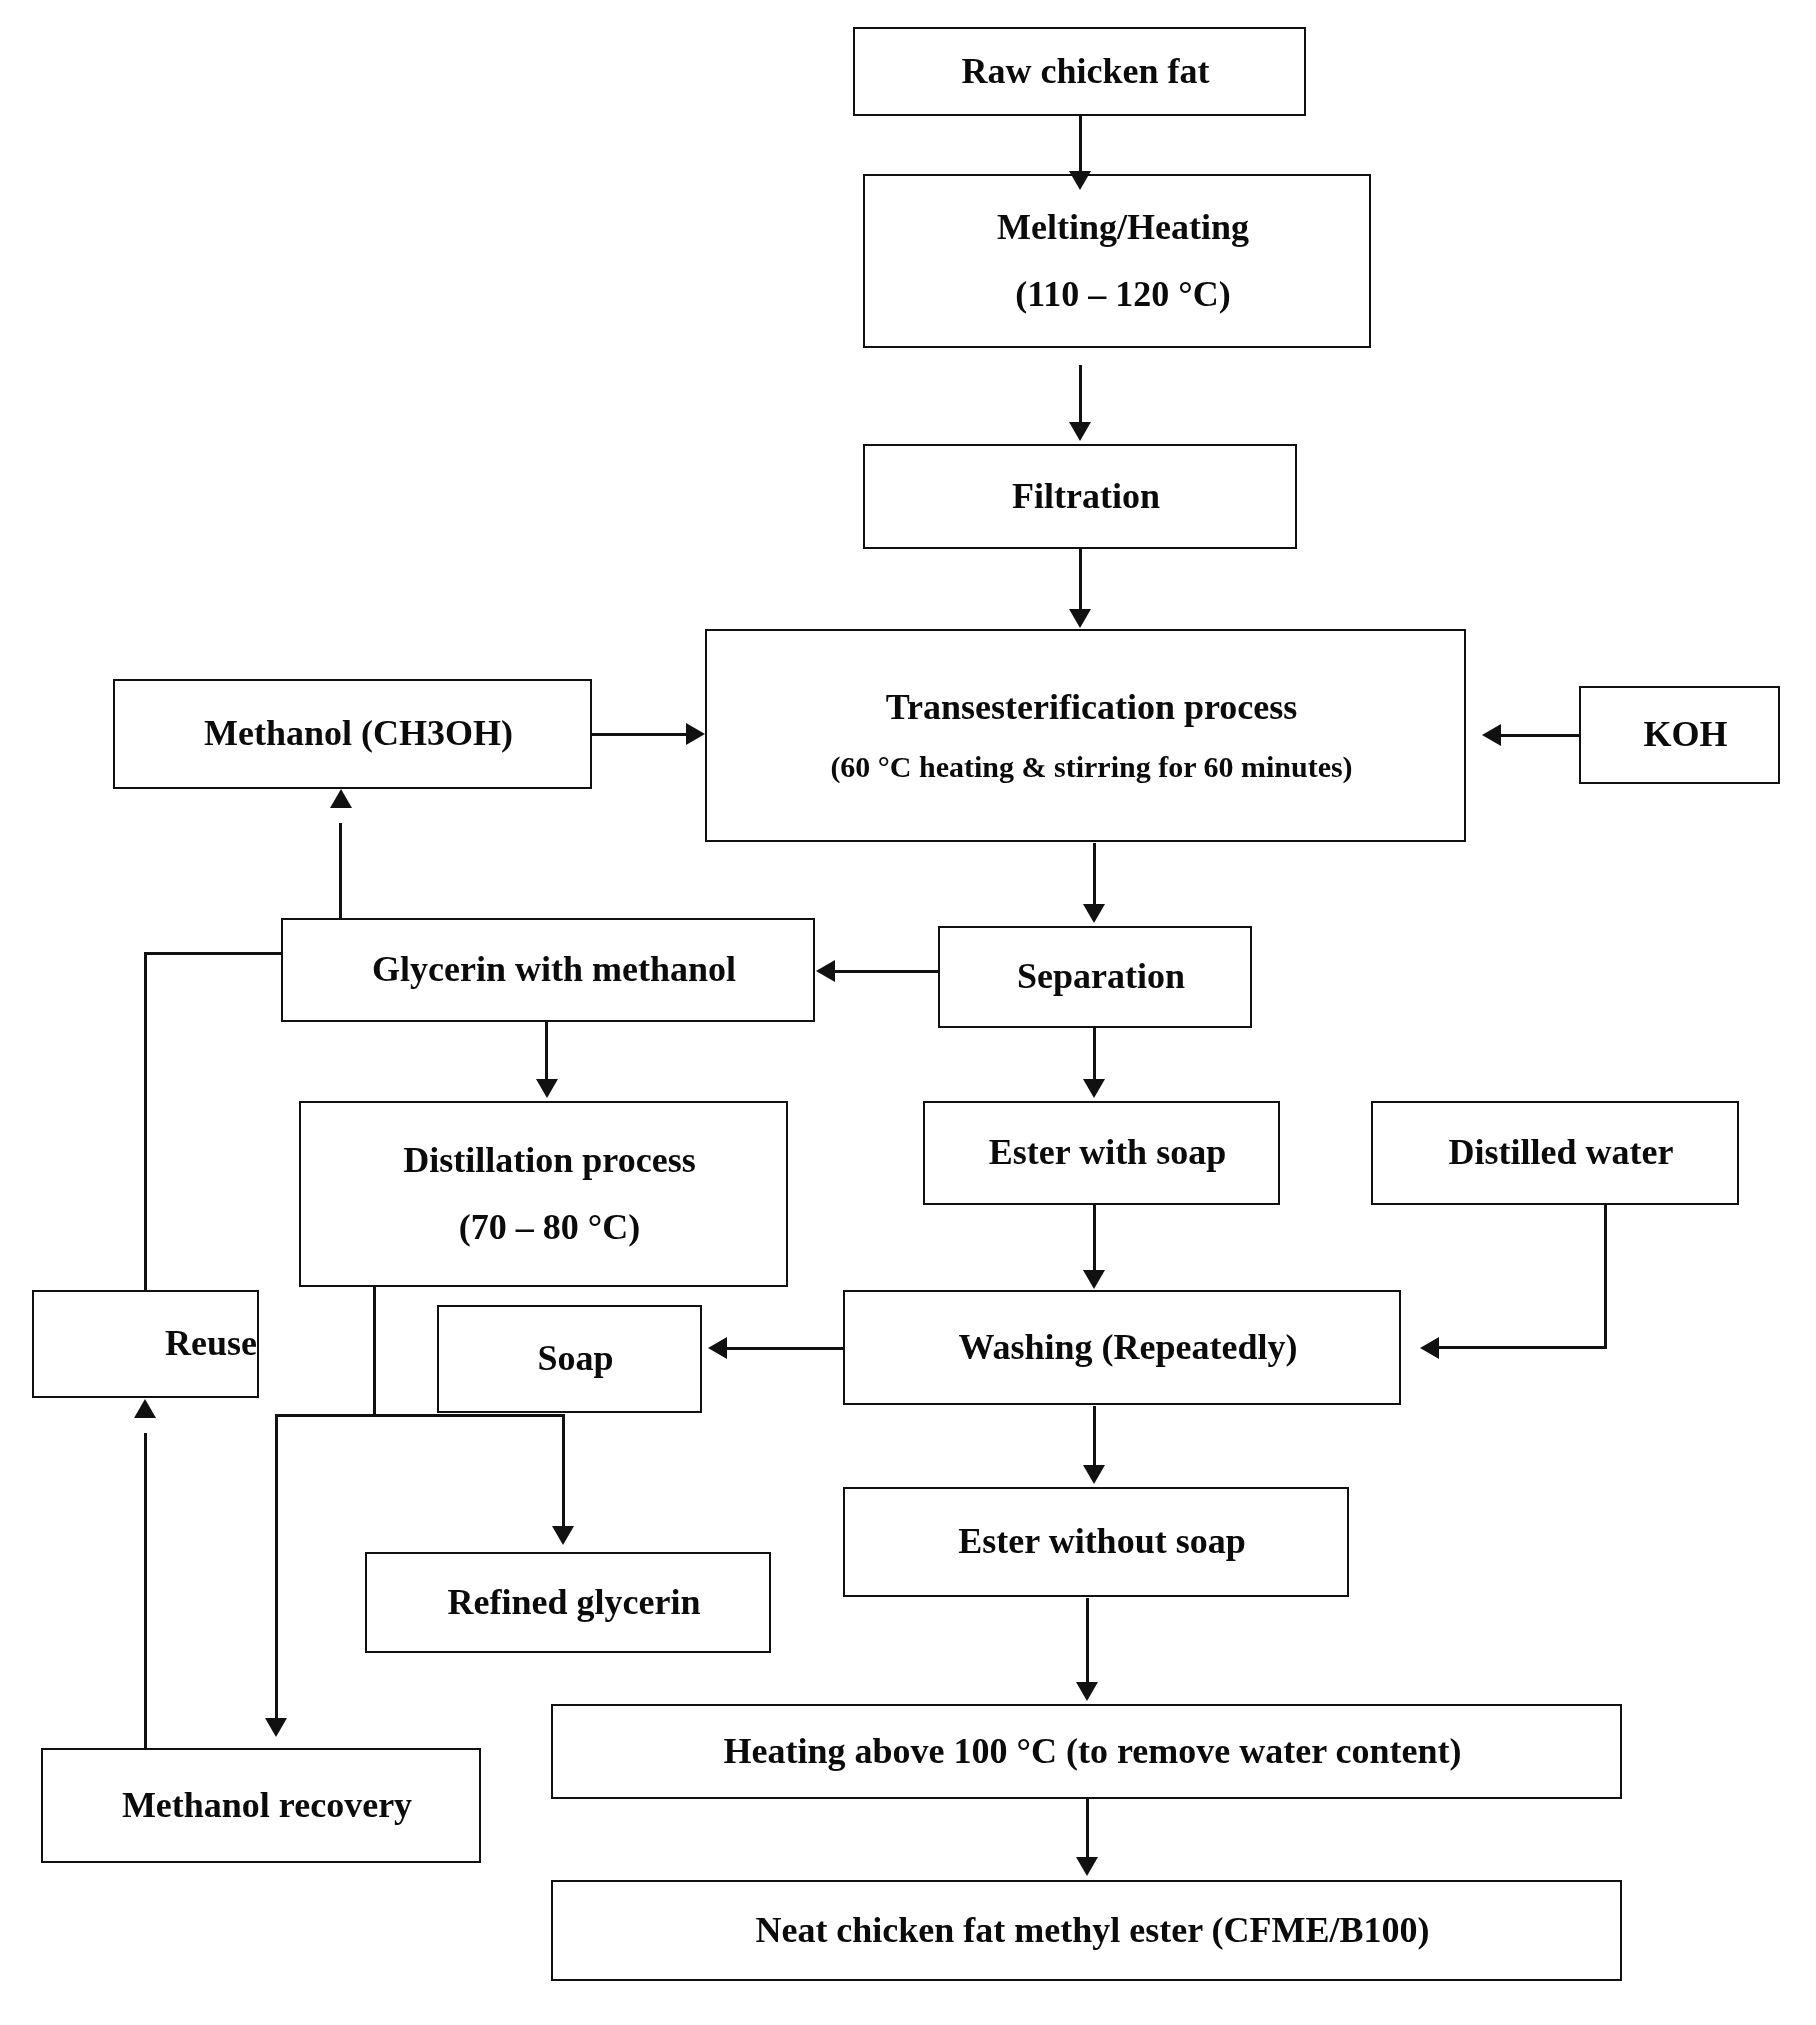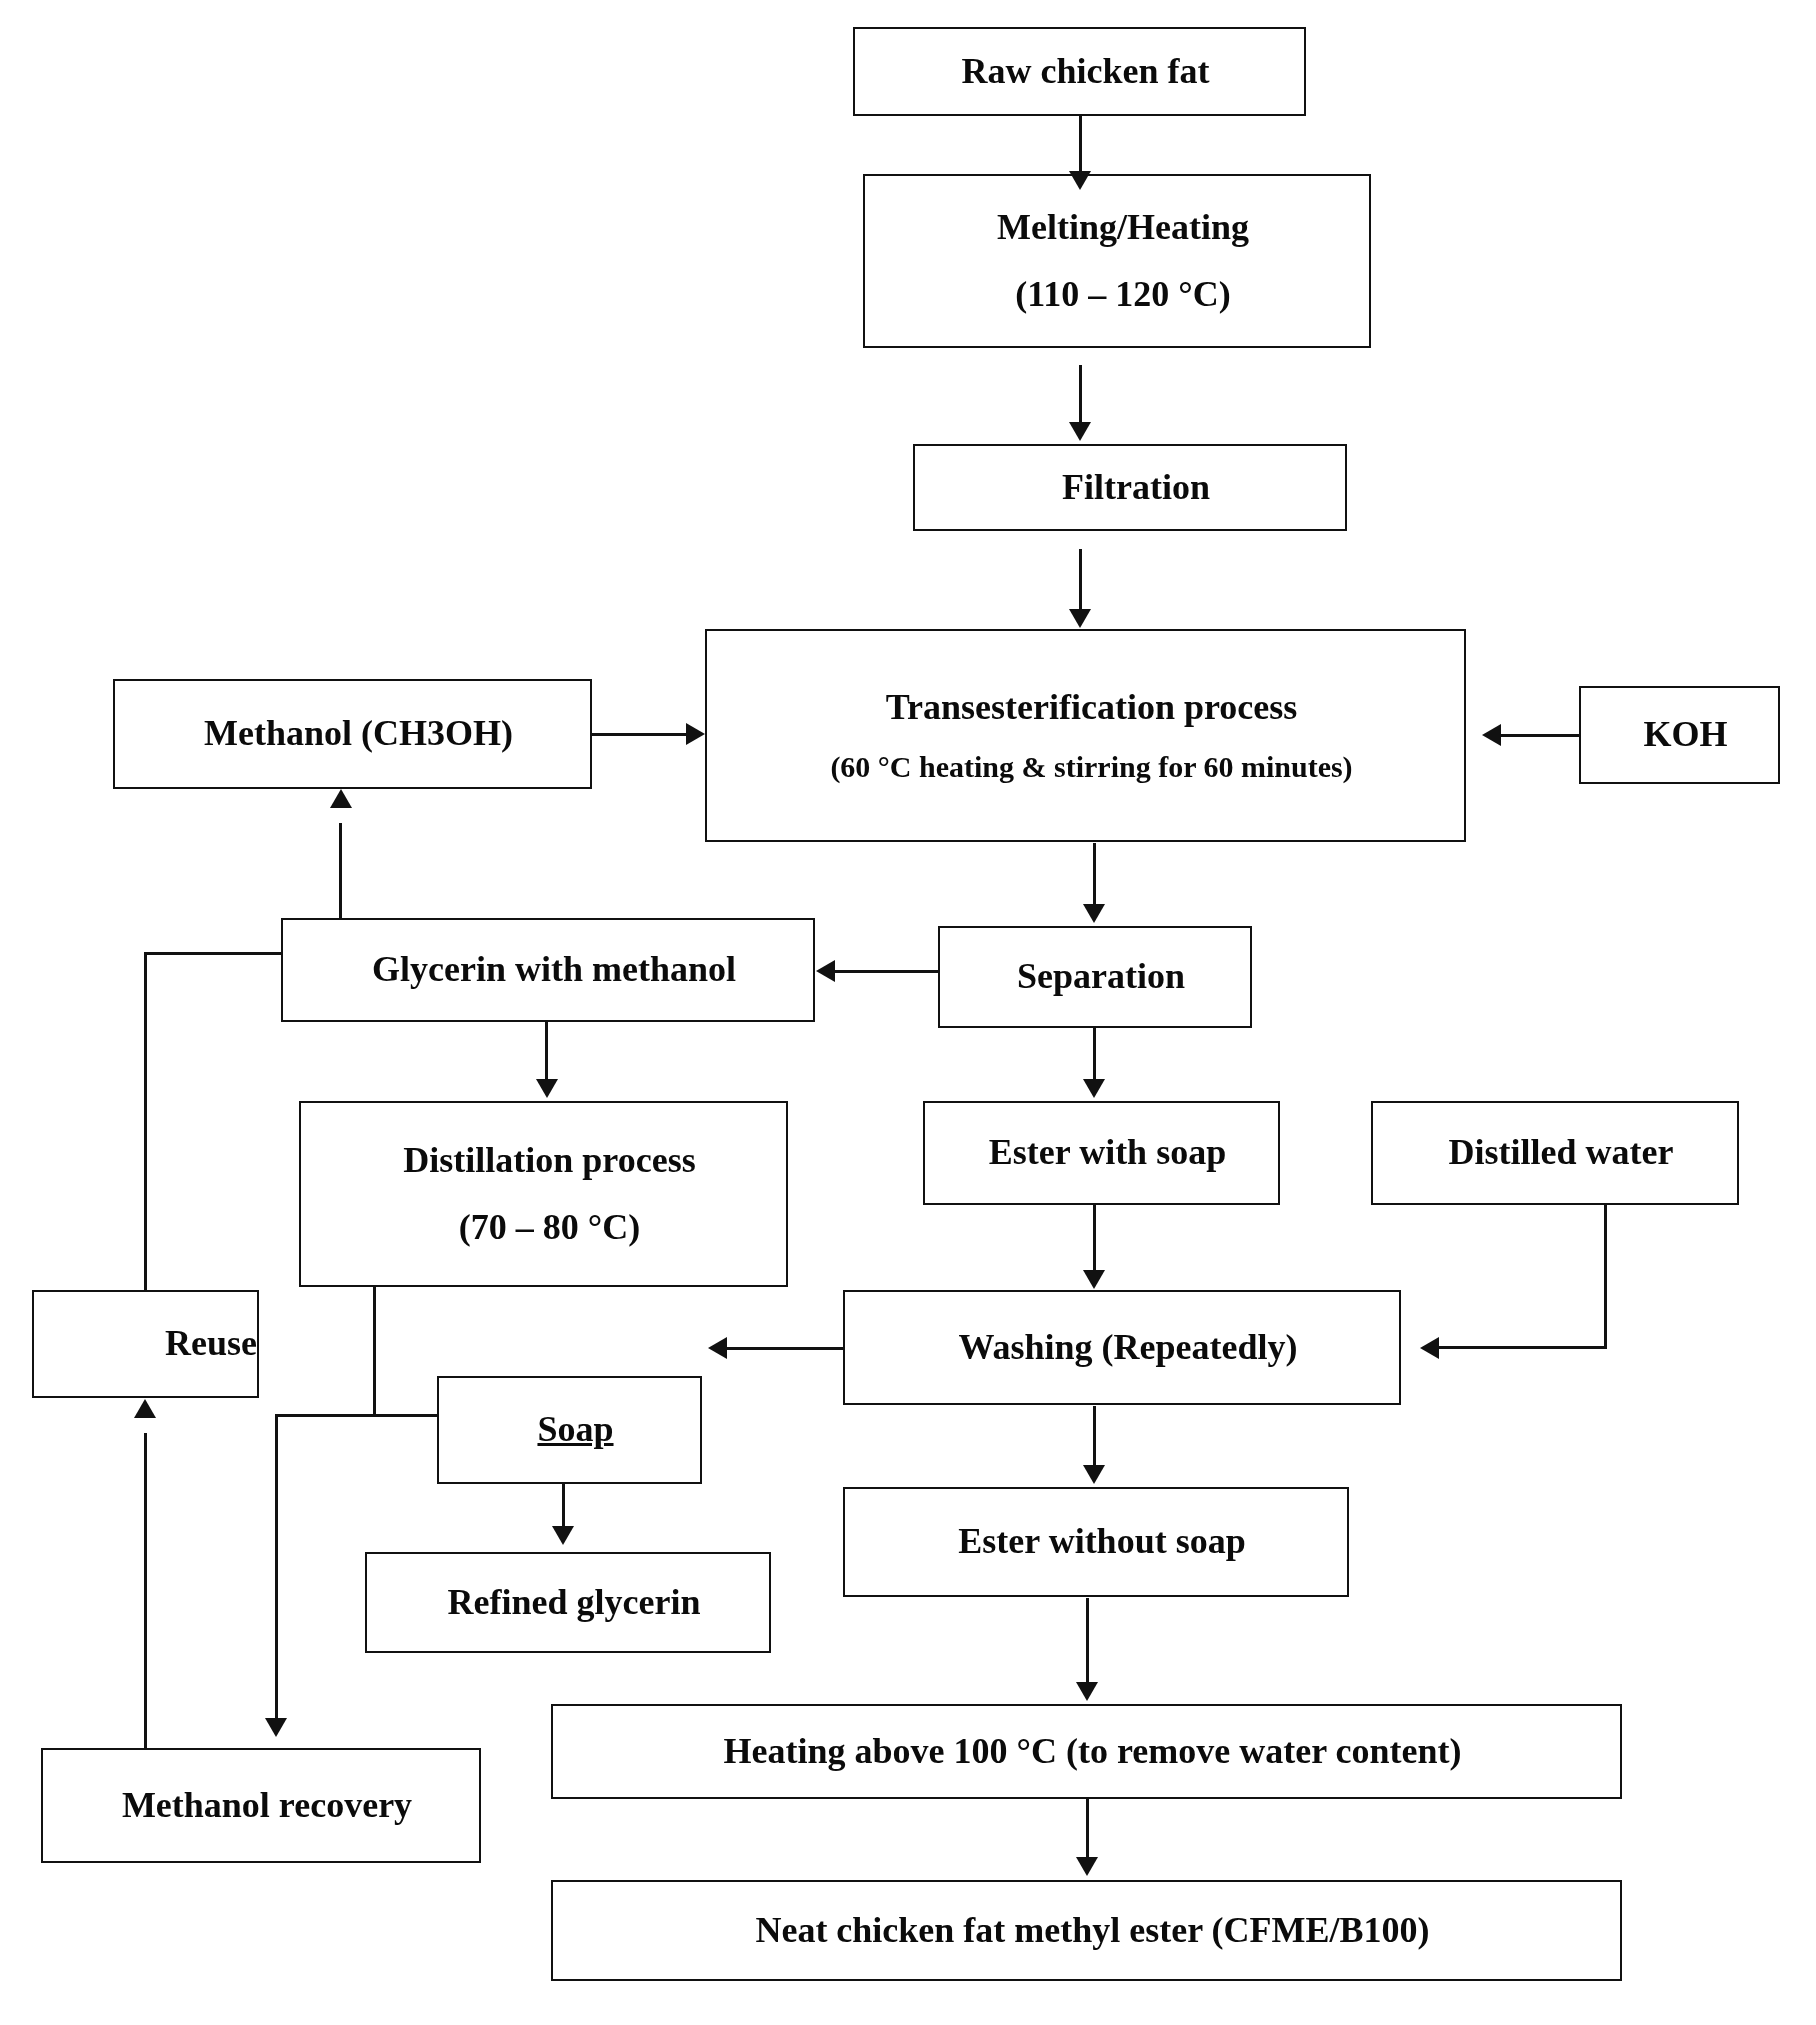--- a/index.html
+++ b/index.html
@@ -82,21 +82,21 @@
 
   <div class="node t62" style="left:853px; top:27px; width:453px; height:89px;">
     <span class="ln1">Raw chicken fat</span>
   </div>
 
   <div class="node t62" style="left:863px; top:174px; width:508px; height:174px;">
     <span class="ln1">Melting/Heating</span>
     <span class="ln2">(110 – 120 °C)</span>
   </div>
 
-  <div class="node t62" style="left:913px; top:444px; width:434px; height:87px;">
+  <div class="node t62" style="left:863px; top:444px; width:434px; height:105px;">
     <span class="ln1">Filtration</span>
   </div>
 
   <div class="node t62" style="left:705px; top:629px; width:761px; height:213px;">
     <span class="ln1">Transesterification process</span>
     <span class="ln2 t58">(60 °C heating &amp; stirring for 60 minutes)</span>
   </div>
 
   <div class="node t62" style="left:113px; top:679px; width:479px; height:110px;">
     <span class="ln1">Methanol (CH3OH)</span>
@@ -124,21 +124,21 @@
   </div>
 
   <div class="node t62" style="left:1371px; top:1101px; width:368px; height:104px;">
     <span class="ln1">Distilled water</span>
   </div>
 
   <div class="node t62" style="left:32px; top:1290px; width:227px; height:108px;align-items:flex-end;">
     <span class="ln1">Reuse</span>
   </div>
 
-  <div class="node t62" style="left:437px; top:1376px; width:265px; height:108px;text-decoration:underline;">
+  <div class="node t62" style="left:437px; top:1305px; width:265px; height:108px;">
     <span class="ln1">Soap</span>
   </div>
 
   <div class="node t62" style="left:843px; top:1290px; width:558px; height:115px;">
     <span class="ln1">Washing (Repeatedly)</span>
   </div>
 
   <div class="node t62" style="left:365px; top:1552px; width:406px; height:101px;">
     <span class="ln1">Refined glycerin</span>
   </div>

